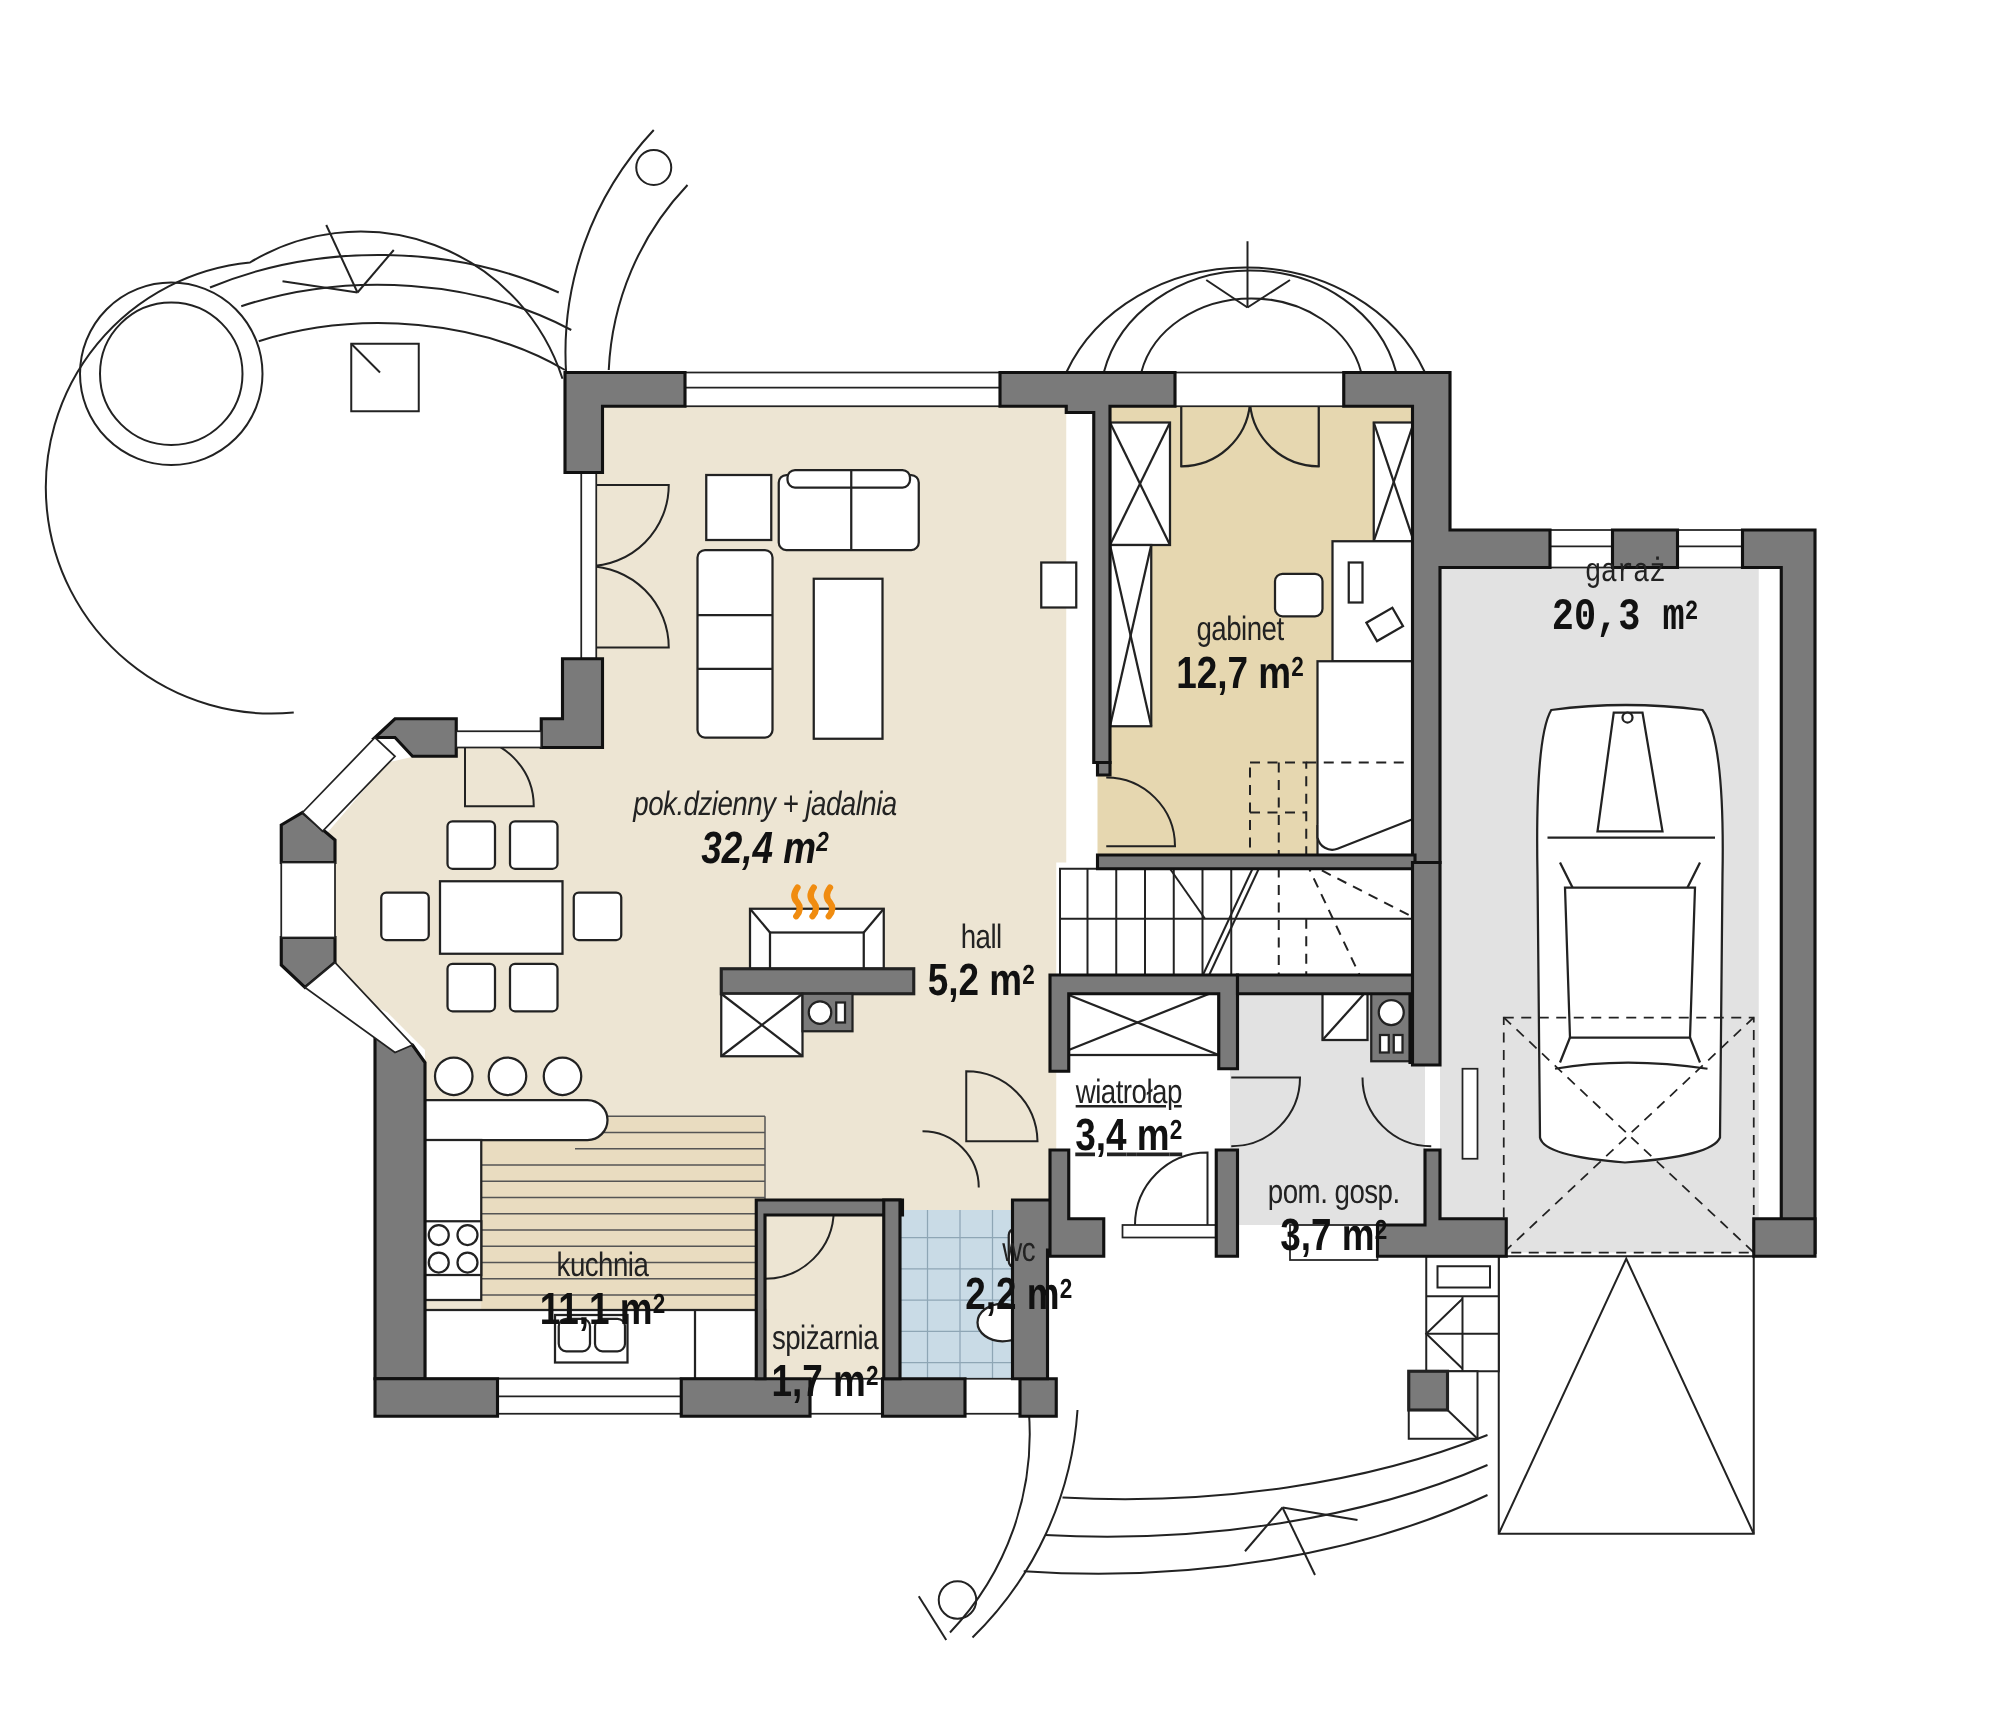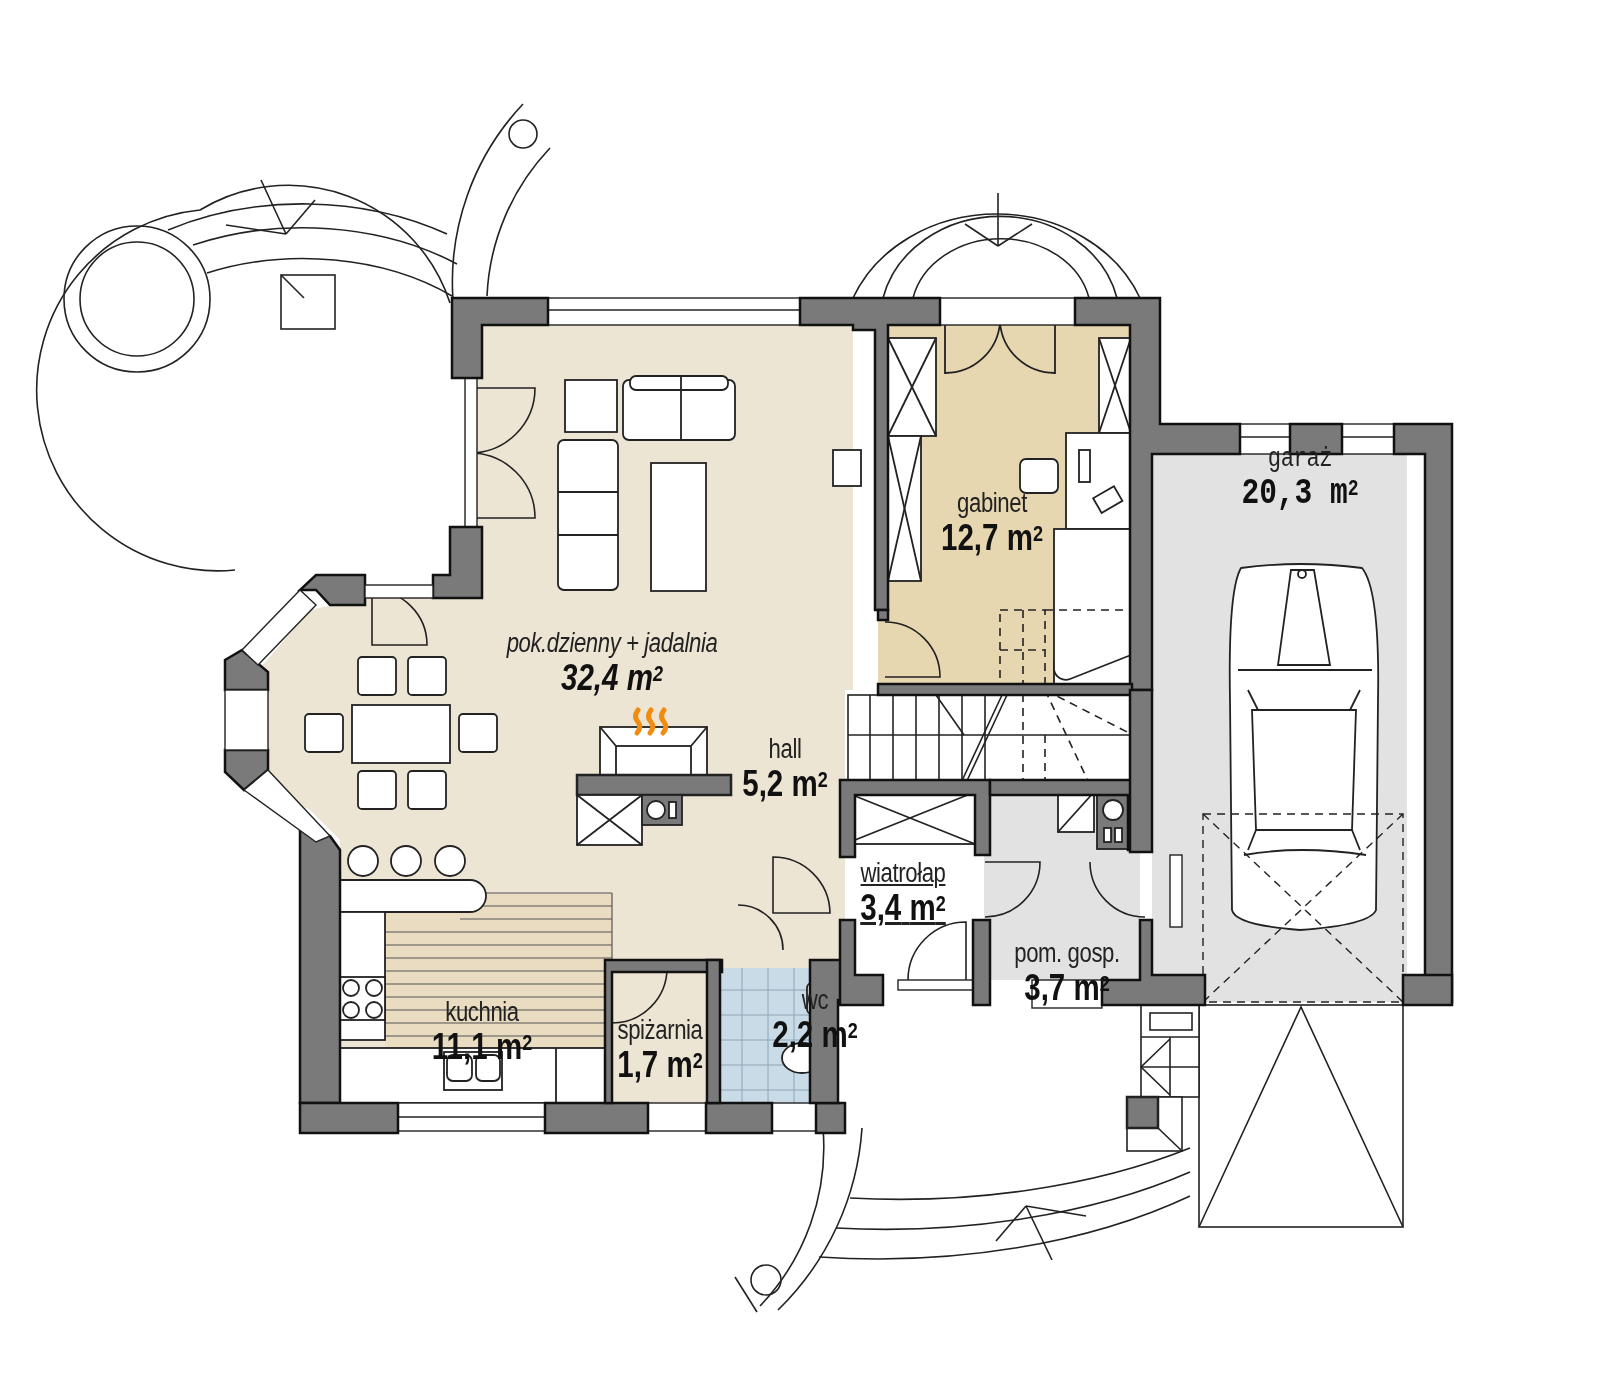--- a/index.html
+++ b/index.html
@@ -349,20 +349,20 @@
   <span class="area"><span>3,4</span> <span>m</span><sup>2</sup></span>
 </div>
 <div class="lbl" style="left:1067px; top:938px;">
   <span class="name">pom. gosp.</span>
   <span class="area"><span>3,7</span> <span>m</span><sup>2</sup></span>
 </div>
 <div class="lbl" style="left:482px; top:997px;">
   <span class="name">kuchnia</span>
   <span class="area"><span>11,1</span> <span>m</span><sup>2</sup></span>
 </div>
-<div class="lbl" style="left:660px; top:1015px;">
+<div class="lbl" style="left:660px; top:1055px;">
   <span class="name">spiżarnia</span>
   <span class="area"><span>1,7</span> <span>m</span><sup>2</sup></span>
 </div>
 <div class="lbl" style="left:775px; top:985px;margin-left:40px;">
   <span class="name">wc</span>
   <span class="area"><span>2,2</span> <span>m</span><sup>2</sup></span>
 </div>
 
 </body></html>

